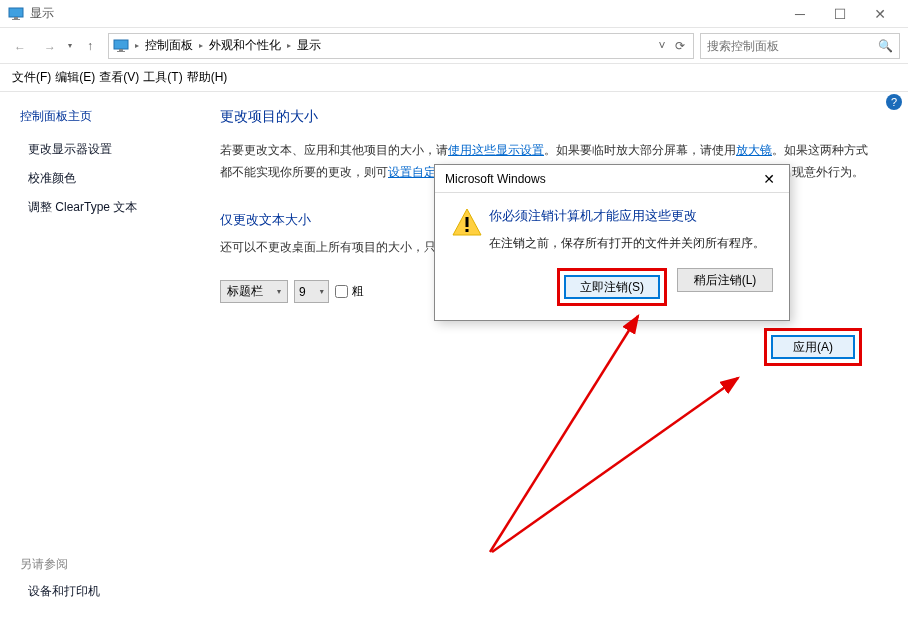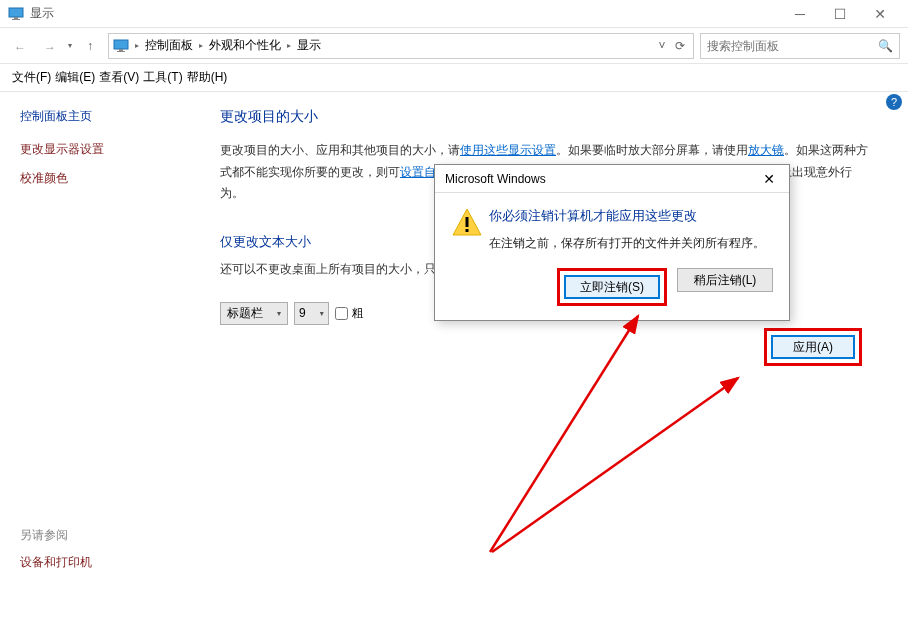--- a/index.html
+++ b/index.html
@@ -24,21 +24,21 @@
     .searchbox { width: 200px; height: 26px; border: 1px solid #ccc; display: flex; align-items: center; padding: 0 6px; }
     .searchbox input { border: none; outline: none; flex: 1; font-size: 12px; color: #777; }
     .searchbox .sicon { color: #999; }
     
     .menubar { height: 28px; display: flex; align-items: center; padding: 0 12px; gap: 4px; font-size: 12px; border-bottom: 1px solid #e5e5e5; }
     .menubar span { cursor: pointer; }
     
     .content { display: flex; height: calc(624px - 92px); position: relative; }
     .sidebar { width: 190px; padding: 16px 20px; }
     .sidebar-title { color: #003399; font-size: 12px; margin-bottom: 16px; }
-    .sidebar-link { color: #7f1d1d; font-size: 12px; margin-bottom: 12px; cursor: pointer; display: block; }
+    .sidebar-link { color: #0f172a; font-size: 12px; margin-bottom: 12px; cursor: pointer; display: block; margin-left: 8px; }
     .sidebar-seealso { color: #888; margin-top: 340px; margin-bottom: 10px; }
     
     .main { flex: 1; padding: 16px 40px 16px 30px; position: relative; }
     .main h1 { color: #003399; font-size: 14px; font-weight: normal; margin-bottom: 14px; }
     .main .para { color: #333; line-height: 1.8; font-size: 12px; margin-bottom: 28px; }
     .main .para a { color: #0066cc; text-decoration: underline; cursor: pointer; }
     .main h2 { color: #003399; font-size: 13px; font-weight: normal; margin-bottom: 10px; }
     .main .para2 { color: #333; font-size: 12px; margin-bottom: 24px; }
     
     .controls-row { display: flex; align-items: center; gap: 6px; }
@@ -121,28 +121,29 @@
   <span>帮助(H)</span>
 </div>
 
 <span class="help-q">?</span>
 
 <div class="content">
   <div class="sidebar">
     <div class="sidebar-title">控制面板主页</div>
     <div class="sidebar-link">更改显示器设置</div>
     <div class="sidebar-link">校准颜色</div>
+    <div class="sidebar-link">调整 ClearType 文本</div>
     <div class="sidebar-seealso">另请参阅</div>
     <div class="sidebar-link">设备和打印机</div>
   </div>
 
   <div class="main">
     <h1>更改项目的大小</h1>
     <p class="para">
-      <span>更改项目的大小、应用和其他项目的大小，请</span><a>使用这些显示设置</a><span>。如果要临时放大部分屏幕，请使用</span><a>放大镜</a><span>。如果这两种方式都不能实现你所要的更改，则可</span><a>设置自定义缩放级别</a><span>(不建议)。设置自定义级别可能会导致在某些显示器上出现意外行为。</span>
+      <span>若要更改文本、应用和其他项目的大小，请</span><a>使用这些显示设置</a><span>。如果要临时放大部分屏幕，请使用</span><a>放大镜</a><span>。如果这两种方式都不能实现你所要的更改，则可</span><a>设置自定义缩放级别</a><span>(不建议)。设置自定义级别可能会导致在某些显示器上出现意外行为。</span>
     </p>
     <h2>仅更改文本大小</h2>
     <p class="para2">还可以不更改桌面上所有项目的大小，只</p>
 
     <div class="controls-row">
       <div class="combo">
         <span>标题栏</span>
         <span class="dd">▾</span>
       </div>
       <div class="combo small">

